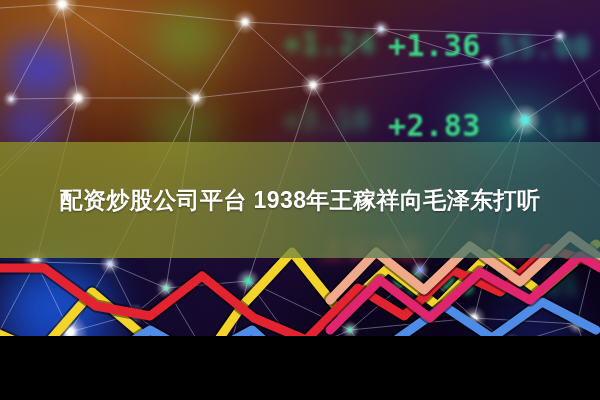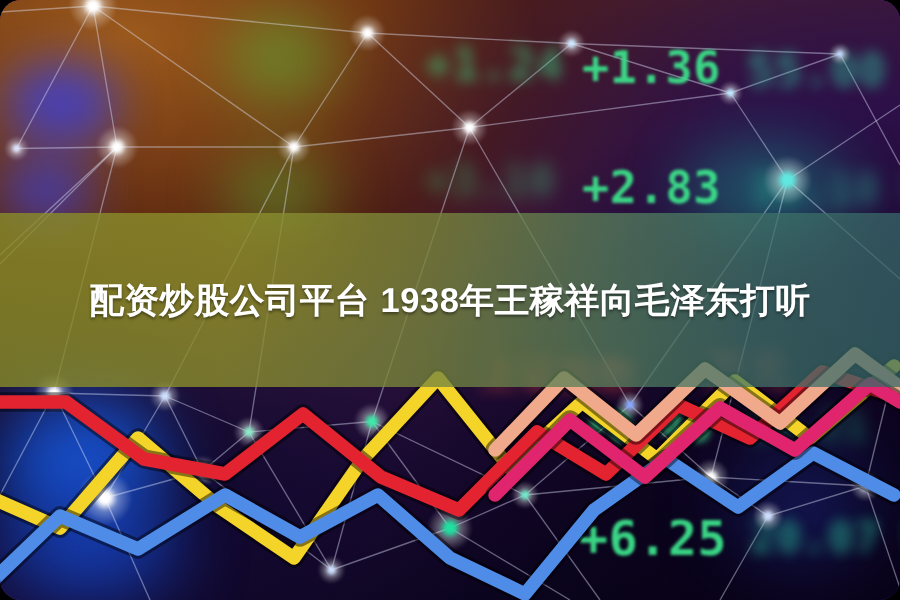--- a/index.html
+++ b/index.html
@@ -1,22 +1,21 @@
 <!DOCTYPE html>
 <html><head>
 <meta charset="utf-8">
 <style>
   html,body{margin:0;padding:0;background:#000;}
   #stage{
     position:relative;
-    width:600px;height:400px;
+    width:600px;height:336px;
     overflow:hidden;
     font-family:"Liberation Sans","DejaVu Sans",sans-serif;
     background:#6d28d9;
-    border-radius:14px;
   }
   .layer{position:absolute;inset:0;}
 
   
   #bg-base{
     background:
       radial-gradient(circle at 90% 92%, rgba(10,2,24,0.96) 0%, rgba(10,2,24,0) 46%),
       radial-gradient(ellipse 70% 60% at 6% 78%, rgba(4,6,40,0.85) 0%, rgba(4,6,40,0) 60%),
       radial-gradient(ellipse 85% 85% at 88% 26%, #2b0e4a 0%, rgba(43,14,74,0) 62%),
       radial-gradient(ellipse 95% 80% at 14% 6%, #9c5a1c 0%, #7a3f16 24%, #52200f 48%, rgba(40,14,20,0) 72%),

